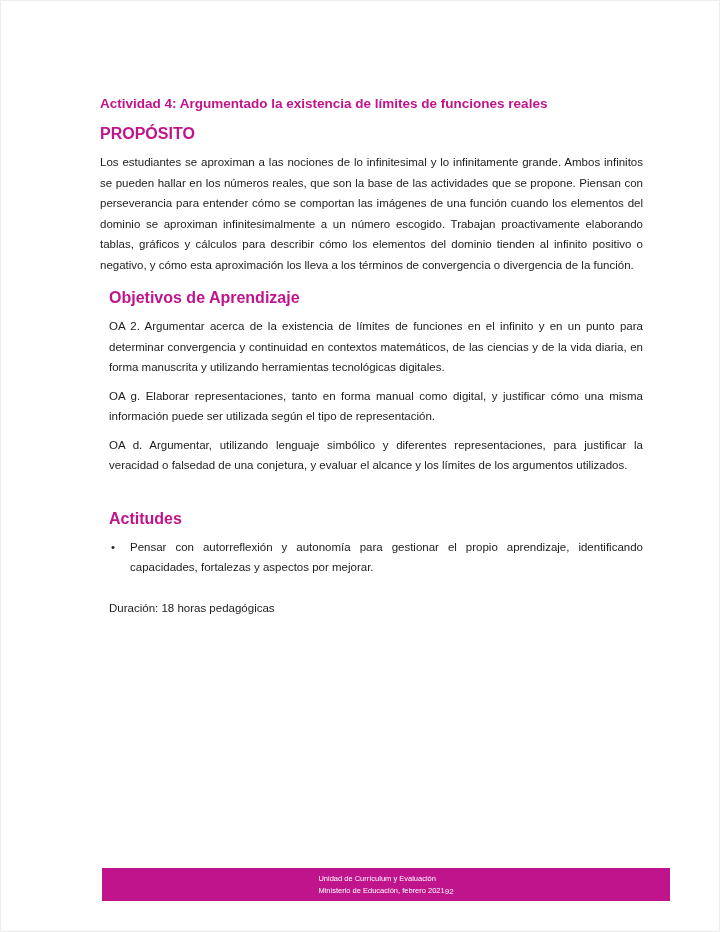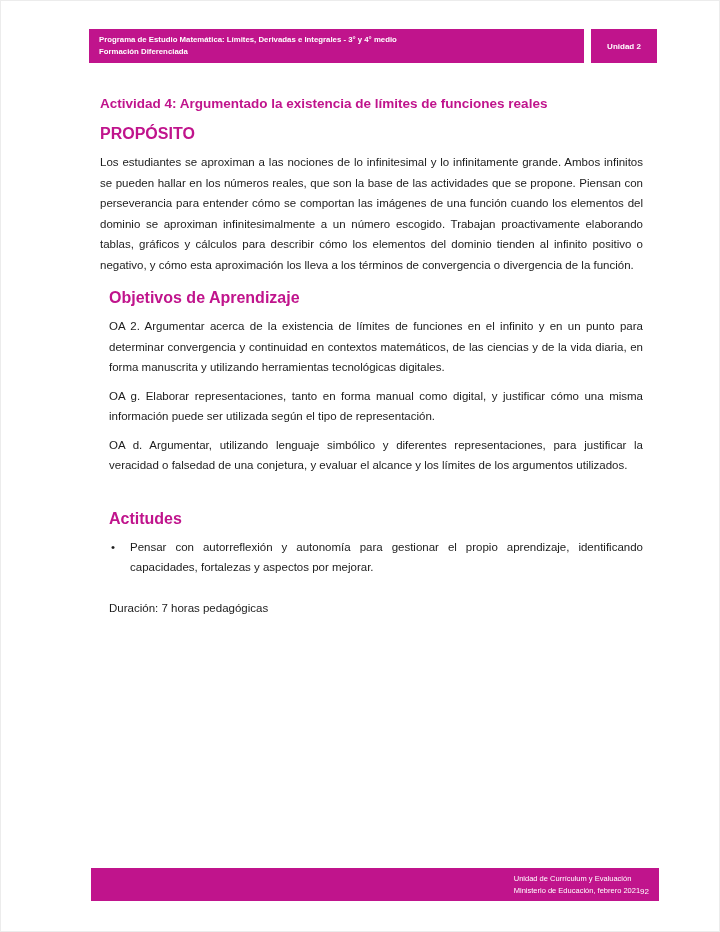--- a/index.html
+++ b/index.html
@@ -59,41 +59,34 @@
   .bullet-row{
     display:flex;
     font-size:11.5px;line-height:20.5px;
   }
   .bullet-glyph{width:21px;flex:0 0 21px;padding-left:2px;}
   .bullet-text{flex:1;text-align:justify;}
   .duration{margin-top:20px;font-size:11.5px;line-height:20.5px;}
   .bold{font-weight:normal;}
   
   .footer{
-    position:absolute;left:90px;top:867px;width:568px;height:33px;
+    position:absolute;left:101px;top:867px;width:568px;height:33px;
     background:var(--accent);
     color:#fff;
-    display:flex;justify-content:flex-end;
+    display:flex;justify-content:center;
     padding:5px 10px 4px 10px;
     font-size:7.5px;line-height:12px;
   }
   .footer-right{font-size:8px;margin-top:13px;}
 </style>
 </head>
 <body>
 
 <div class="page">
 
-  <div class="header">
-    <div class="header-bar">
-      <div>Programa de Estudio Matemática: Límites, Derivadas e Integrales - 3° y 4° medio</div>
-      <div>Formación Diferenciada</div>
-    </div>
-    <div class="unit-badge">Unidad 2</div>
-  </div>
 
   <div class="content">
 
     <div class="activity-title">Actividad 4: Argumentado la existencia de límites de funciones reales</div>
 
     <div class="section-heading">PROPÓSITO</div>
     <div class="body-text">Los estudiantes se aproximan a las nociones de lo infinitesimal y lo infinitamente grande. Ambos infinitos se pueden hallar en los números reales, que son la base de las actividades que se propone. Piensan con perseverancia para entender cómo se comportan las imágenes de una función cuando los elementos del dominio se aproximan infinitesimalmente a un número escogido. Trabajan proactivamente elaborando tablas, gráficos y cálculos para describir cómo los elementos del dominio tienden al infinito positivo o negativo, y cómo esta aproximación los lleva a los términos de convergencia o divergencia de la función.</div>
 
     <div class="section-heading indented mt-lg" style="margin-top:16px;">Objetivos de Aprendizaje</div>
 
@@ -112,21 +105,21 @@
 
     <div class="section-heading indented" style="margin-top:36px;">Actitudes</div>
 
     <div class="bullet-row indented">
       <span class="bullet-glyph">•</span>
       <span class="bullet-text">Pensar con autorreflexión y autonomía para gestionar el propio aprendizaje, identificando capacidades, fortalezas y aspectos por mejorar.</span>
     </div>
 
     <p class="duration indented">
       <strong class="bold">Duración:</strong>
-      <span>7 horas pedagógicas</span>
+      <span>18 horas pedagógicas</span>
     </p>
 
   </div>
 
   <div class="footer">
     <div>
       <div>Unidad de Currículum y Evaluación</div>
       <div>Ministerio de Educación, febrero 2021</div>
     </div>
     <div class="footer-right">92</div>

